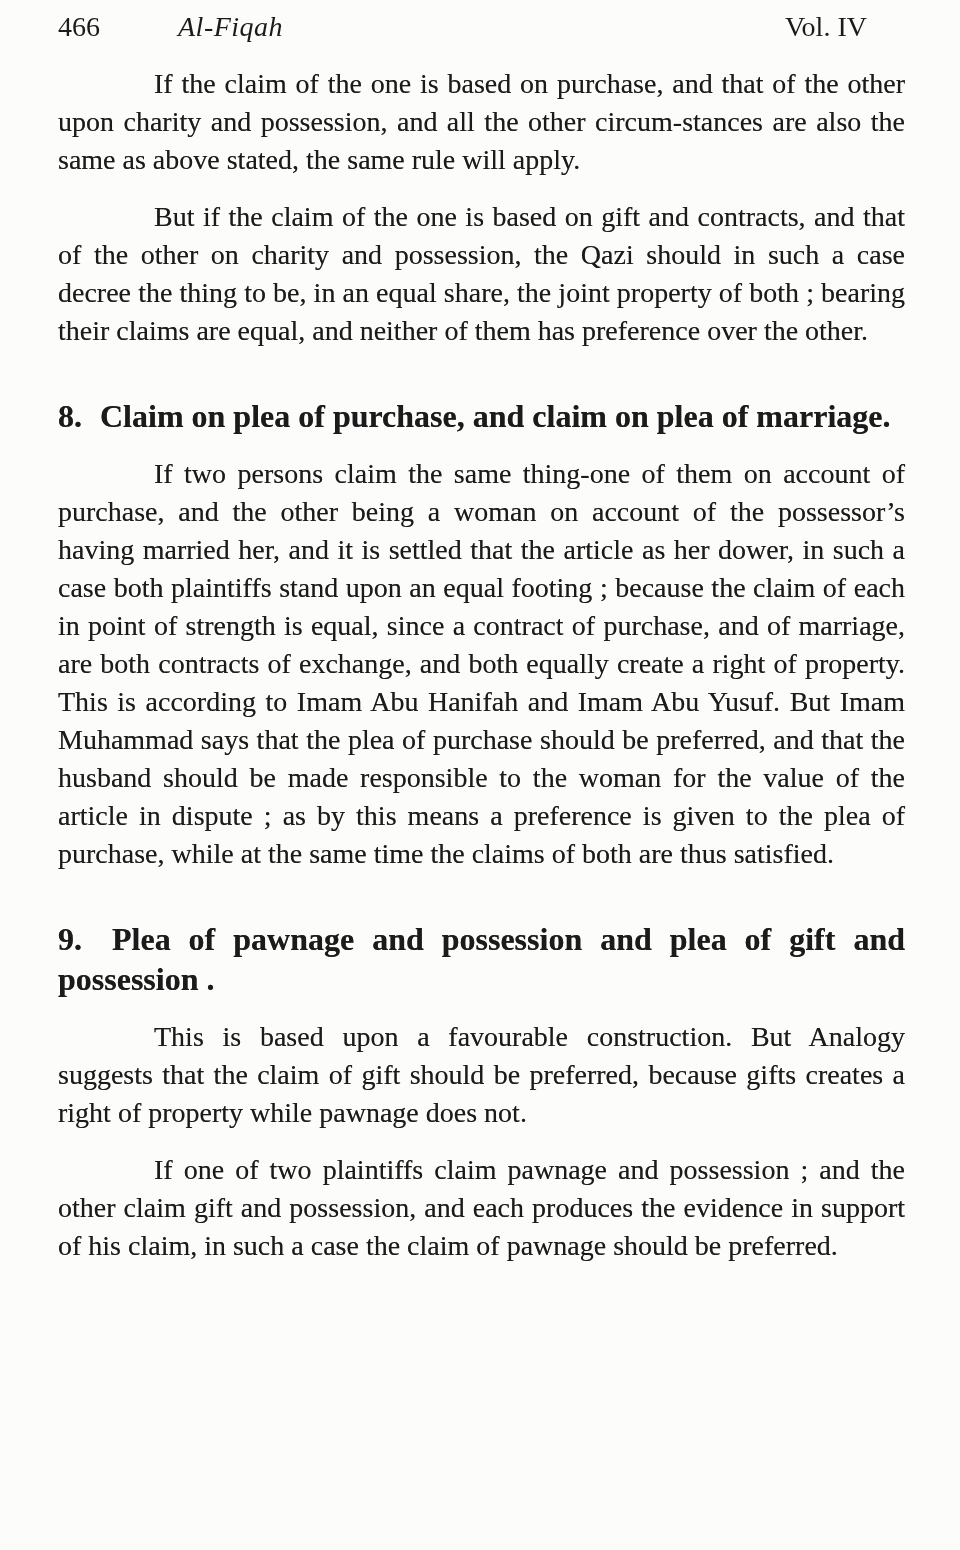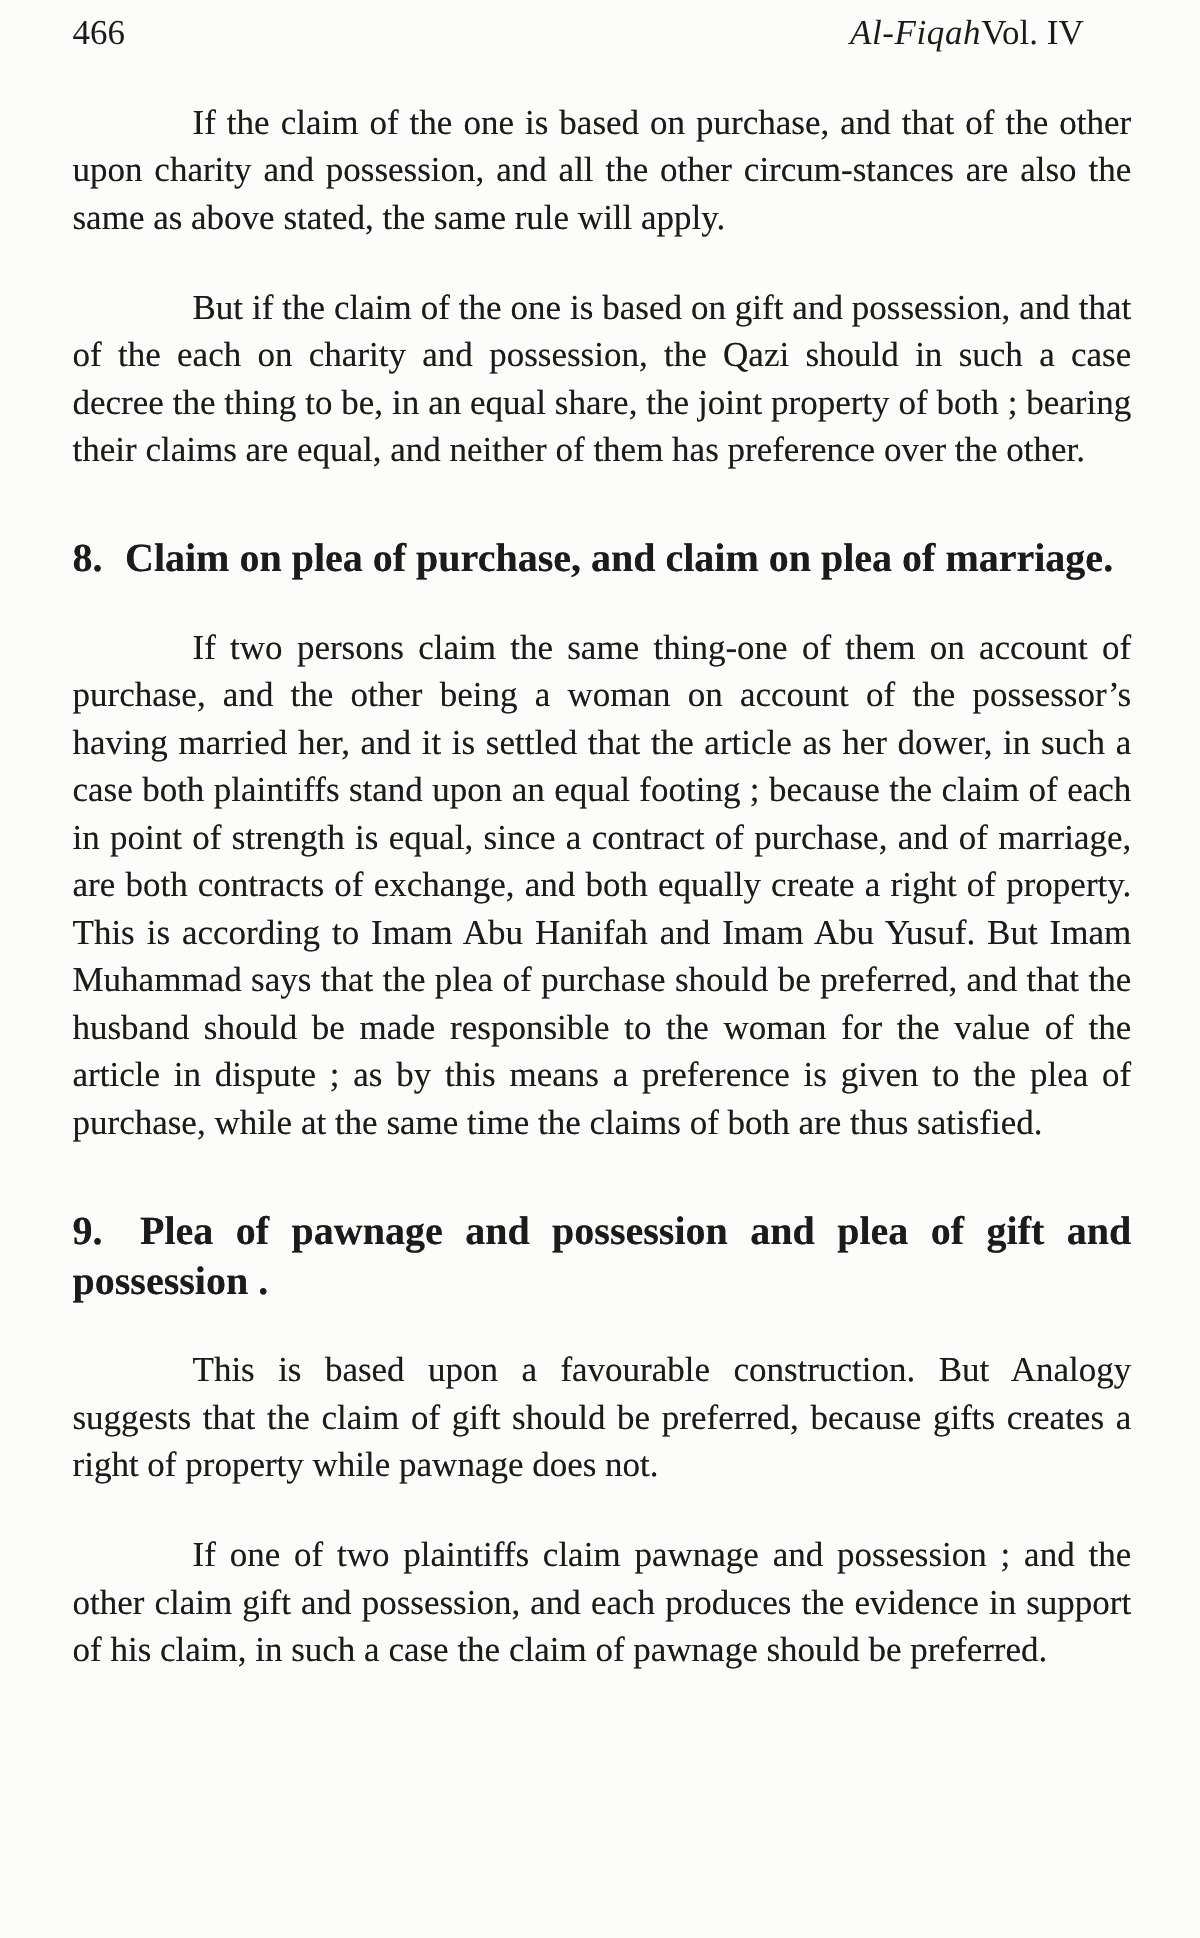--- a/index.html
+++ b/index.html
@@ -27,30 +27,30 @@
     justify-content: space-between;
     font-size: 28px;
     margin-bottom: 10px;
   }
   .page-header .page-number {
     min-width: 120px;
     text-align: left;
   }
   .page-header .book-title {
     flex: 1;
-    text-align: right;
+    text-align: left;
     font-style: italic;
     letter-spacing: 0.5px;
   }
   .page-header .volume-label {
     min-width: 120px;
     text-align: left;
   }
   p.para {
-    margin: 34px 0 0 0;
+    margin: 19px 0 0 0;
     text-align: justify;
     text-indent: 96px;
     text-shadow: 0 0 0.5px rgba(20,20,20,0.55);
   }
   h2.section-heading {
     margin: 46px 0 4px 0;
     font-size: 32px;
     line-height: 40px;
     font-weight: bold;
     text-align: justify;
@@ -69,21 +69,21 @@
 <div class="page">
 
   <header class="page-header">
     <span class="page-number">466</span>
     <span class="book-title">Al-Fiqah</span>
     <span class="volume-label">Vol. IV</span>
   </header>
 
   <p class="para">If the claim of the one is based on purchase, and that of the other upon charity and possession, and all the other circum-stances are also the same as above stated, the same rule will apply.</p>
 
-  <p class="para">But if the claim of the one is based on gift and possession, and that of the each on charity and possession, the Qazi should in such a case decree the thing to be, in an equal share, the joint property of both ; bearing their claims are equal, and neither of them has preference over the other.</p>
+  <p class="para">But if the claim of the one is based on gift and contracts, and that of the other on charity and possession, the Qazi should in such a case decree the thing to be, in an equal share, the joint property of both ; bearing their claims are equal, and neither of them has preference over the other.</p>
 
   <h2 class="section-heading">
     <span class="h-num">8.</span><span class="h-text">Claim on plea of purchase, and claim on plea of marriage.</span>
   </h2>
 
   <p class="para">If two persons claim the same thing-one of them on account of purchase, and the other being a woman on account of the possessor’s having married her, and it is settled that the article as her dower, in such a case both plaintiffs stand upon an equal footing ; because the claim of each in point of strength is equal, since a contract of purchase, and of marriage, are both contracts of exchange, and both equally create a right of property. This is according to Imam Abu Hanifah and Imam Abu Yusuf. But Imam Muhammad says that the plea of purchase should be preferred, and that the husband should be made responsible to the woman for the value of the article in dispute ; as by this means a preference is given to the plea of purchase, while at the same time the claims of both are thus satisfied.</p>
 
   <h2 class="section-heading wide-gap">
     <span class="h-num">9.</span><span class="h-text">Plea of pawnage and possession and plea of gift and possession .</span>
   </h2>

